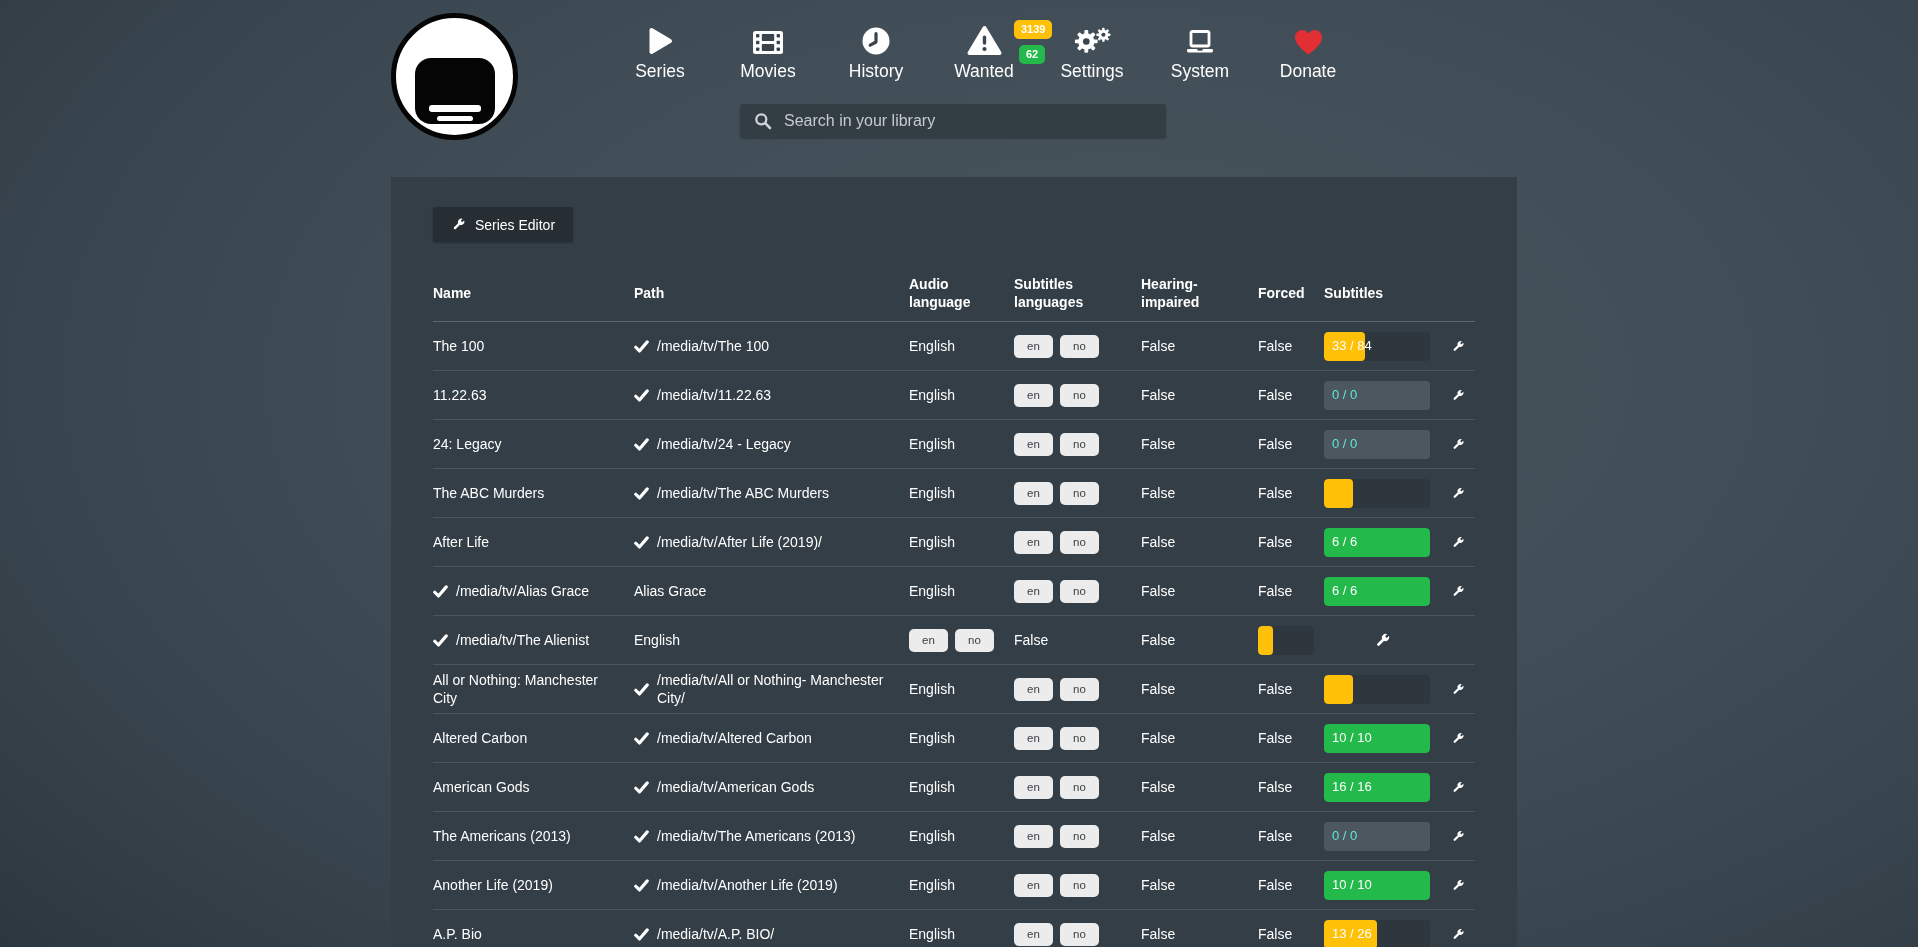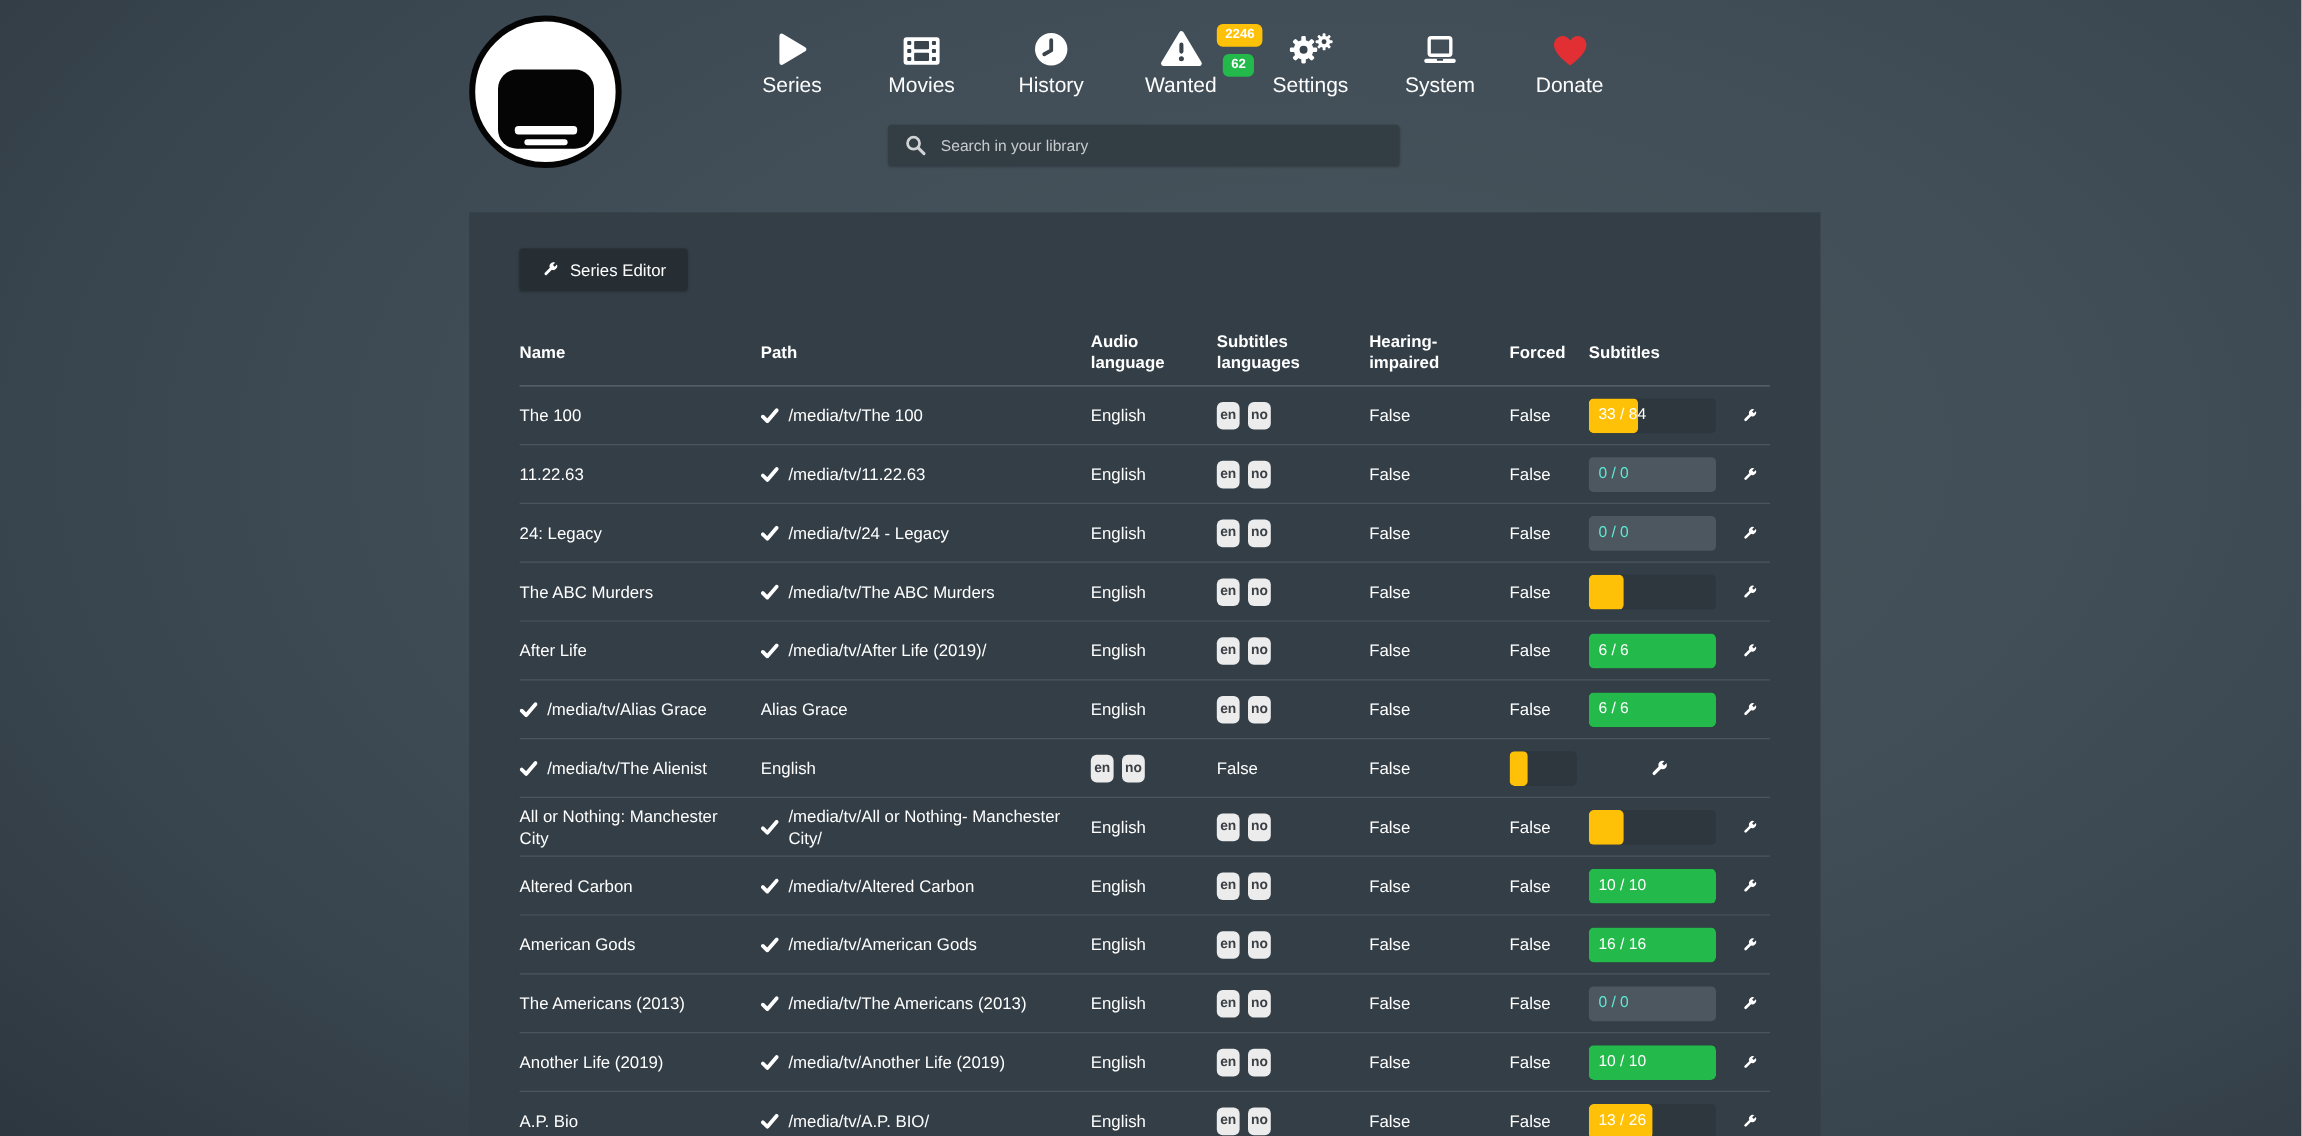--- a/index.html
+++ b/index.html
@@ -45,21 +45,21 @@
   .nav-badge.success{left:89px;top:27px;background:var(--success);}
 
   .search-bar{
     position:absolute;left:740px;top:104px;width:426px;height:34px;
     background:#333d44;border-radius:3px;display:flex;align-items:center;
     box-shadow:0 1px 2px rgba(0,0,0,.25);
   }
   .search-bar svg{margin:0 10px 0 14px;flex-shrink:0;}
   .search-bar input{
     flex:1;background:transparent;border:none;outline:none;
-    color:#fef9c3;font-size:13px;font-family:"Liberation Sans",sans-serif;
+    color:#fef9c3;font-size:16px;font-family:"Liberation Sans",sans-serif;
   }
   .search-bar input::placeholder{color:#c7cbce;opacity:1;}
 
   
   .panel{
     position:absolute;left:391px;top:177px;width:1126px;height:770px;
     background:#333e46;
   }
   .btn-series-editor{
     margin:30px 0 0 42px;width:140px;height:35px;
@@ -82,22 +82,22 @@
   .tbody .trow{min-height:48px;}
   .tbody .trow + .trow{border-top:1px solid rgba(255,255,255,.12);}
   .td{
     display:flex;align-items:center;color:#fff;font-size:14px;line-height:1.3;
     padding:6px 10px 6px 0;box-sizing:border-box;
   }
   .td .check{flex-shrink:0;margin-right:8px;}
 
   .lang-badge{
     display:inline-flex;align-items:center;justify-content:center;
-    min-width:15px;height:15px;padding:4px 2px;margin-right:7px;
-    background:#ececec;color:#3a3f44;font-size:11.5px;font-weight:700;
+    min-width:15px;height:15px;padding:4px 12px;margin-right:7px;
+    background:#ececec;color:#3a3f44;font-size:11.5px;font-weight:400;
     border-radius:5px;
   }
 
   .bar{
     position:relative;width:106px;height:29px;border-radius:4px;
     background:#2e373e;overflow:hidden;
   }
   .bar .bar-fill{
     position:absolute;left:0;top:0;bottom:0;border-radius:4px;
     background:var(--warning);
@@ -161,21 +161,21 @@
       <span class="nav-icon">
         <svg width="30" height="30" viewBox="0 0 30 30">
           <circle cx="15" cy="15" r="13.5" fill="#fff"></circle>
           <path d="M15 7.5 V16 L9.2 19.2" stroke="#39444c" stroke-width="3.2" fill="none" stroke-linecap="round" stroke-linejoin="round"></path>
         </svg>
       </span>
       <span class="nav-label">History</span>
     </div>
 
     <div class="nav-item">
-      <span class="nav-badge warning">2246</span>
+      <span class="nav-badge warning">3139</span>
       <span class="nav-badge success">62</span>
       <span class="nav-icon">
         <svg width="37" height="31" viewBox="0 0 36 31">
           <path d="M18 3 L33 28 H3 Z" fill="#fff" stroke="#fff" stroke-width="4" stroke-linejoin="round"></path>
           <rect x="16.3" y="10.5" width="3.4" height="9.2" rx="1.7" fill="#39444c"></rect>
           <circle cx="18" cy="24" r="2.1" fill="#39444c"></circle>
         </svg>
       </span>
       <span class="nav-label">Wanted</span>
     </div>

